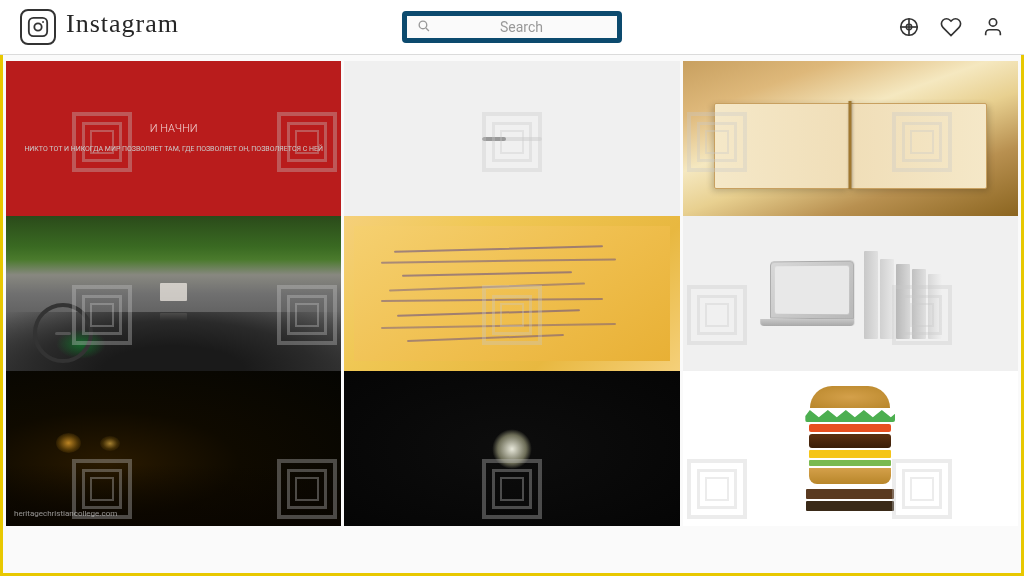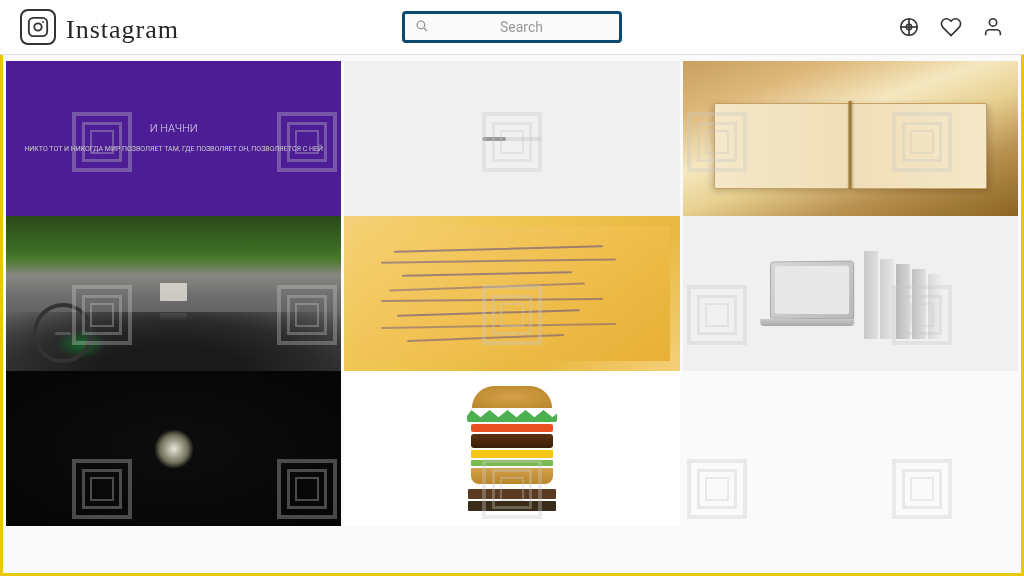--- a/index.html
+++ b/index.html
@@ -24,21 +24,21 @@
       border-bottom: 1px solid #dbdbdb;
       display: flex;
       align-items: center;
       justify-content: space-between;
       padding: 0 20px;
       z-index: 100;
     }
 
     .header-logo {
       display: flex;
-      align-items: flex-end;
+      align-items: flex-start;
       gap: 10px;
     }
 
     .logo-icon {
       width: 36px;
       height: 36px;
       border: 2px solid #333;
       border-radius: 8px;
       display: flex;
       align-items: center;
@@ -57,21 +57,21 @@
       position: absolute;
       left: 50%;
       transform: translateX(-50%);
       width: 220px;
     }
 
     .search-bar {
       width: 100%;
       height: 32px;
       background: #fafafa;
-      border: 3px solid #0c4a6e;
+      border: 5px solid #0c4a6e;
       border-radius: 4px;
       display: flex;
       align-items: center;
       padding: 0 10px;
       gap: 6px;
     }
 
     .search-icon-svg {
       color: #999;
       font-size: 13px;
@@ -172,21 +172,21 @@
     .grid-cell {
       height: 155px;
       overflow: hidden;
       background: #efefef;
       position: relative;
     }
 
     
     
     .cell-motivational {
-      background: #4c1d95;
+      background: #b91c1c;
       display: flex;
       align-items: center;
       justify-content: center;
       flex-direction: column;
       padding: 10px;
     }
 
     .cell-motivational .top-text {
       color: #fff;
       font-size: 11px;
@@ -487,20 +487,31 @@
           <div style="width:14px;height:75px;background:linear-gradient(to right,#b8b8b8,#d8d8d8);border-radius:1px;"></div>
           <div style="width:14px;height:70px;background:linear-gradient(to right,#c0c0c0,#e0e0e0);border-radius:1px;"></div>
           <div style="width:14px;height:65px;background:linear-gradient(to right,#d8d8d8,#f0f0f0);border-radius:1px;"></div>
         </div>
       </div>
     </div>
   </div>
 
   <div class="row3">
 
+    <div class="grid-cell cell-night" style="position:relative;">
+      <div style="width:100%;height:100%;background:radial-gradient(ellipse at 30% 60%,#2a1a00 0%,#0f0a00 40%,#050502 100%);position:relative;">
+
+        <div style="position:absolute;top:40%;left:15%;width:25px;height:20px;background:radial-gradient(ellipse,rgba(255,180,50,0.7) 0%,rgba(200,140,20,0.3) 50%,transparent 80%);border-radius:50%;"></div>
+        <div style="position:absolute;top:42%;left:28%;width:20px;height:15px;background:radial-gradient(ellipse,rgba(255,200,80,0.6) 0%,rgba(200,150,30,0.2) 50%,transparent 80%);border-radius:50%;"></div>
+
+        <div style="position:absolute;bottom:0;left:0;right:0;height:40%;background:linear-gradient(to bottom,transparent,rgba(10,5,0,0.8));"></div>
+
+        <div style="position:absolute;bottom:8px;left:8px;color:rgba(255,255,255,0.55);font-size:8px;">heritagechristiancollege.com</div>
+      </div>
+    </div>
 
     <div class="grid-cell cell-dark-spot">
       <div style="width:100%;height:100%;background:radial-gradient(ellipse at center,#0d0d0d 0%,#050505 100%);display:flex;align-items:center;justify-content:center;">
         <div class="moon-glow"></div>
       </div>
     </div>
 
     <div class="grid-cell cell-burger">
       <div style="width:100%;height:100%;background:#fff;display:flex;flex-direction:column;align-items:center;justify-content:center;gap:2px;">
 

